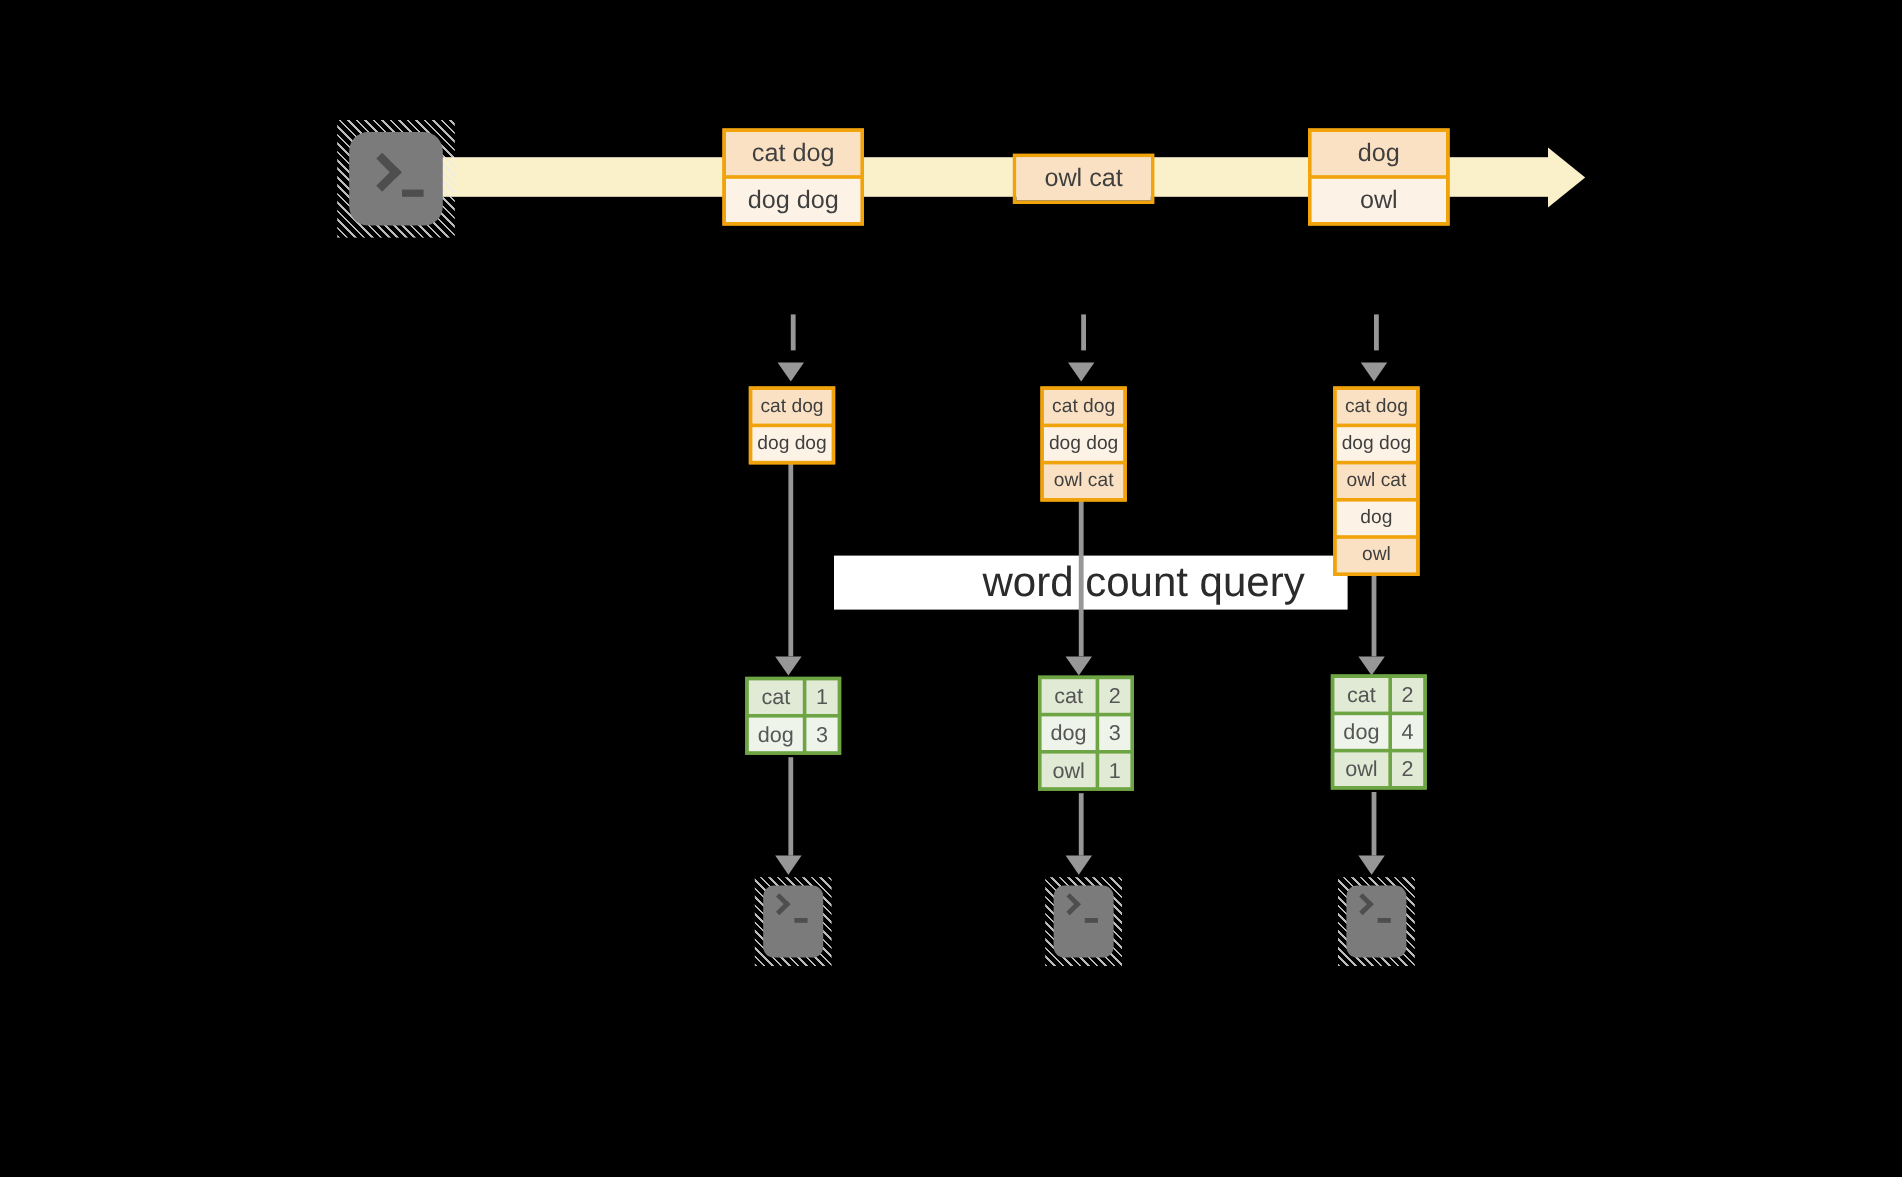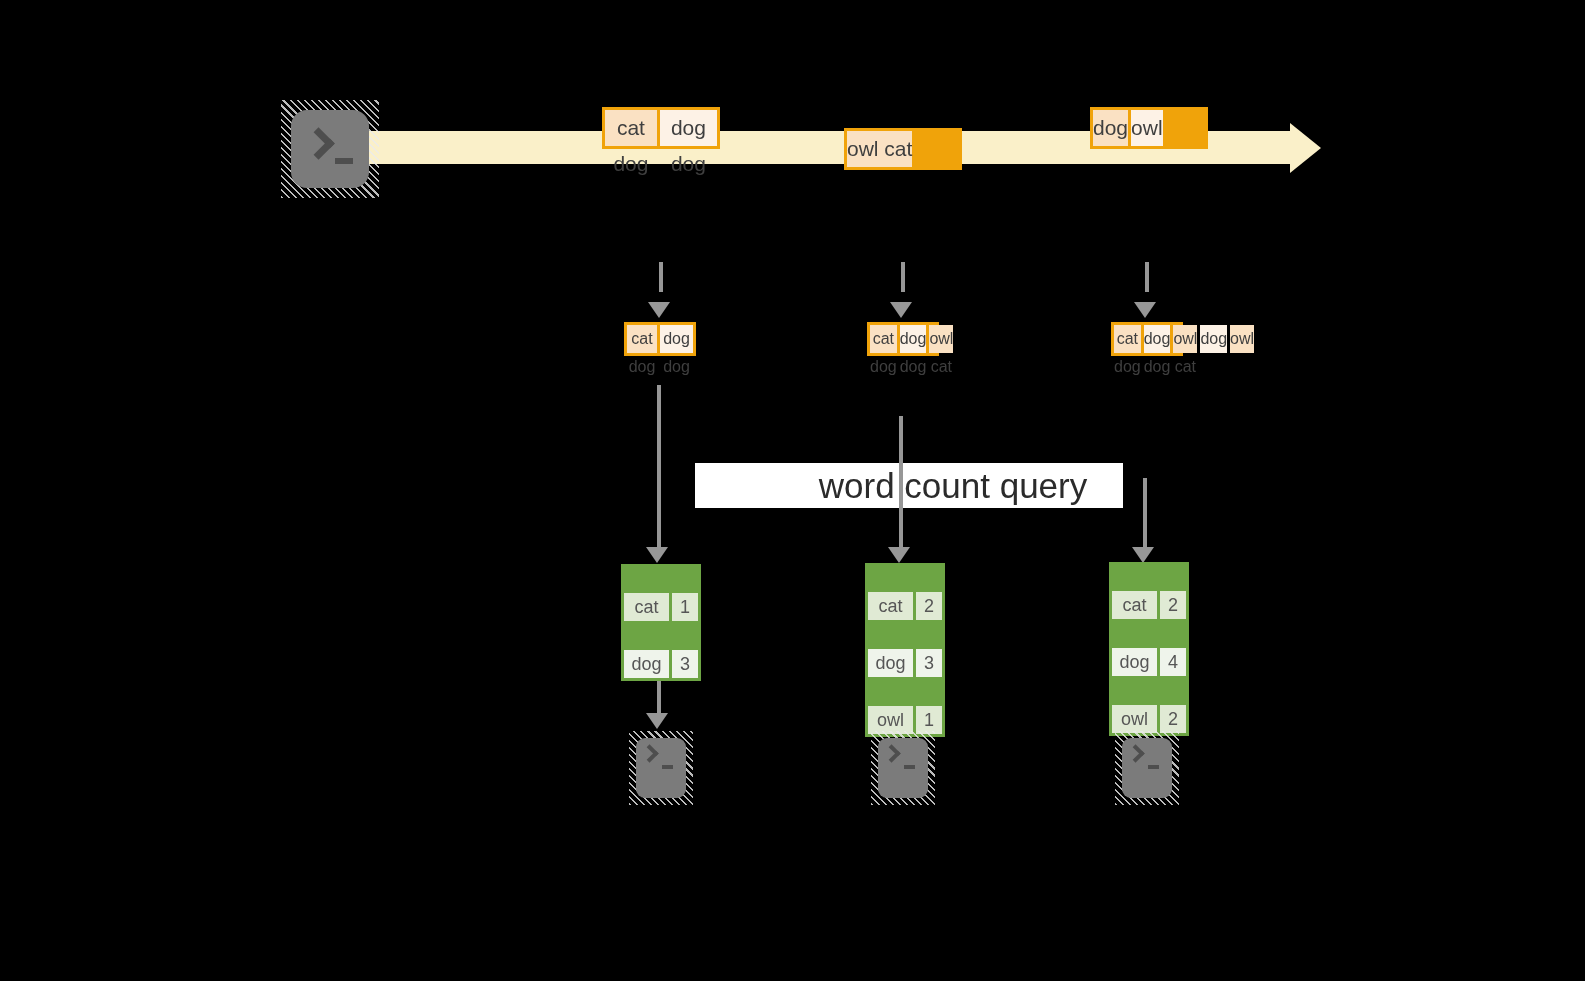--- a/index.html
+++ b/index.html
@@ -25,42 +25,42 @@
   .uscore{position:absolute;background:var(--glyph);}
   .term-big .uscore{left:44px;top:48px;width:18px;height:6px;}
   .term-sm .uscore{left:26px;top:27px;width:11px;height:4px;}
 
   
   .band{position:absolute;left:366px;top:131px;width:924px;height:33px;background:var(--stream);z-index:1;}
   .band-head{position:absolute;left:1290px;top:123px;width:0;height:0;z-index:1;
     border-top:25px solid transparent;border-bottom:25px solid transparent;border-left:31px solid var(--stream);}
 
   
-  .ebox,.sbox{position:absolute;display:flex;gap:3px;
+  .ebox,.sbox{position:absolute;display:flex;flex-direction:column;gap:3px;
     background:var(--amber);border:3px solid var(--amber);z-index:4;}
   .ecell{height:36px;line-height:36px;text-align:center;font-size:21px;color:var(--textBox);}
   .scell{height:28px;line-height:28px;text-align:center;font-size:16px;color:var(--textBox);}
   .dark{background:var(--cellDark);}
   .light{background:var(--cellLight);}
 
   
   .vdash{position:absolute;width:4px;height:30px;background:var(--arrow);z-index:2;}
   .vline{position:absolute;width:4px;background:var(--arrow);z-index:2;}
   .ahead{position:absolute;width:0;height:0;z-index:2;
     border-left:11px solid transparent;border-right:11px solid transparent;border-top:16px solid var(--arrow);}
 
   
   .qband{position:absolute;left:695px;top:463px;width:428px;height:45px;background:var(--band);z-index:1;}
   .qlabel{position:absolute;left:695px;top:463px;width:428px;height:45px;line-height:45px;
     text-align:center;font-size:35px;font-weight:300;color:var(--queryText);z-index:3;padding-left:44px;}
 
   
   .gtable{position:absolute;display:grid;grid-template-columns:45px 26px;gap:3px;
     background:var(--green);border:3px solid var(--green);z-index:4;}
-  .gcell{height:28px;line-height:28px;text-align:center;font-size:18px;color:var(--textTable);margin-top:26px;}
+  .gcell{height:28px;line-height:28px;text-align:center;font-size:18px;color:var(--textTable);}
 </style>
 </head>
 <body>
 
 <div id="canvas">
 
   <div class="band"></div>
   <div class="band-head"></div>
 
   <div class="term term-big" style="left:281px;top:100px;">

